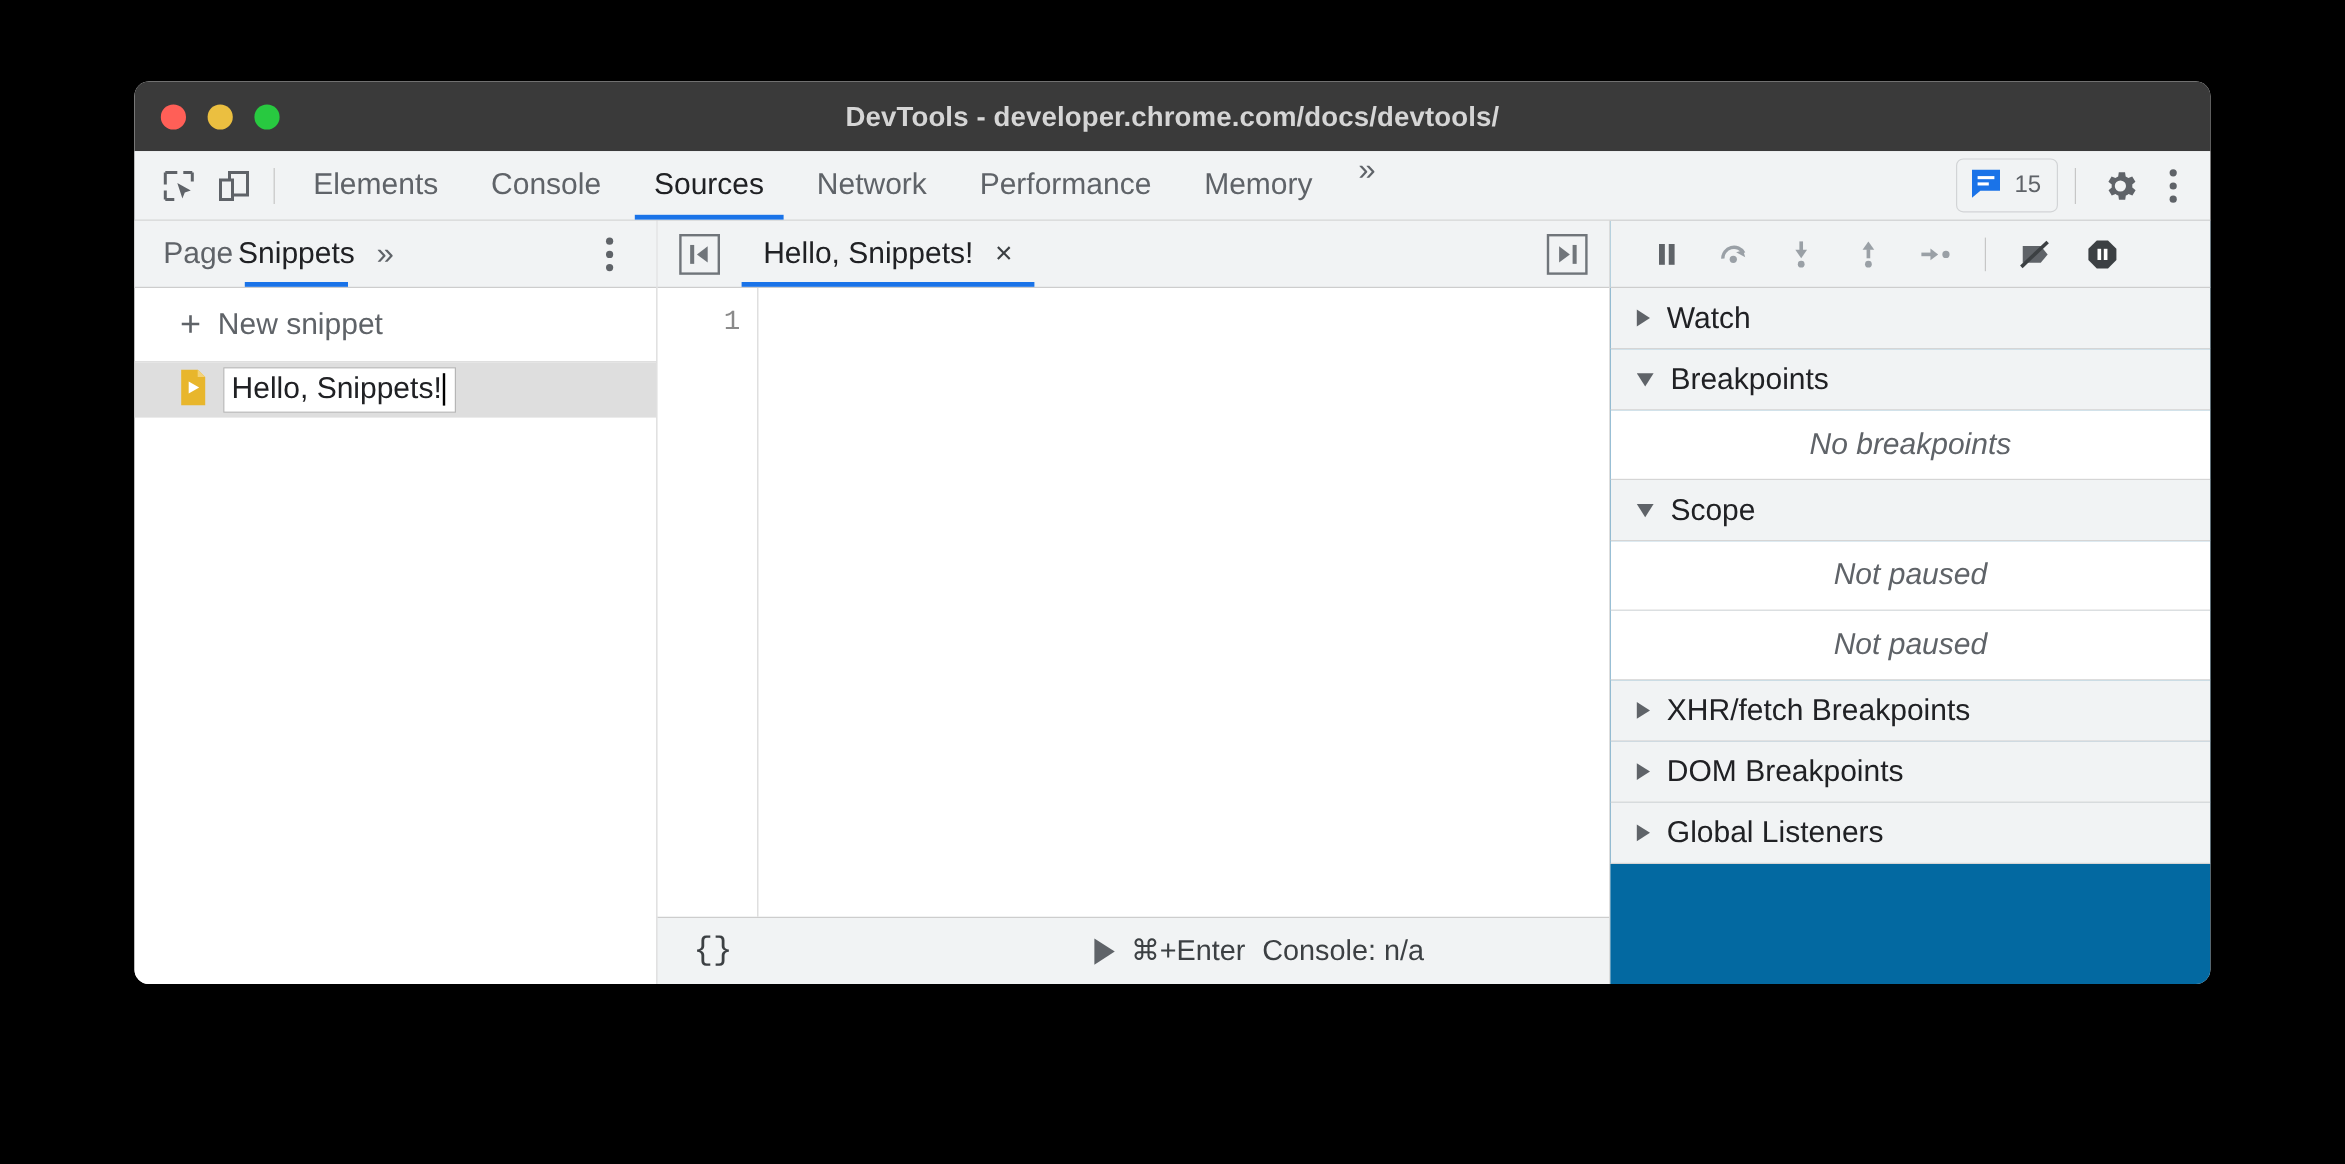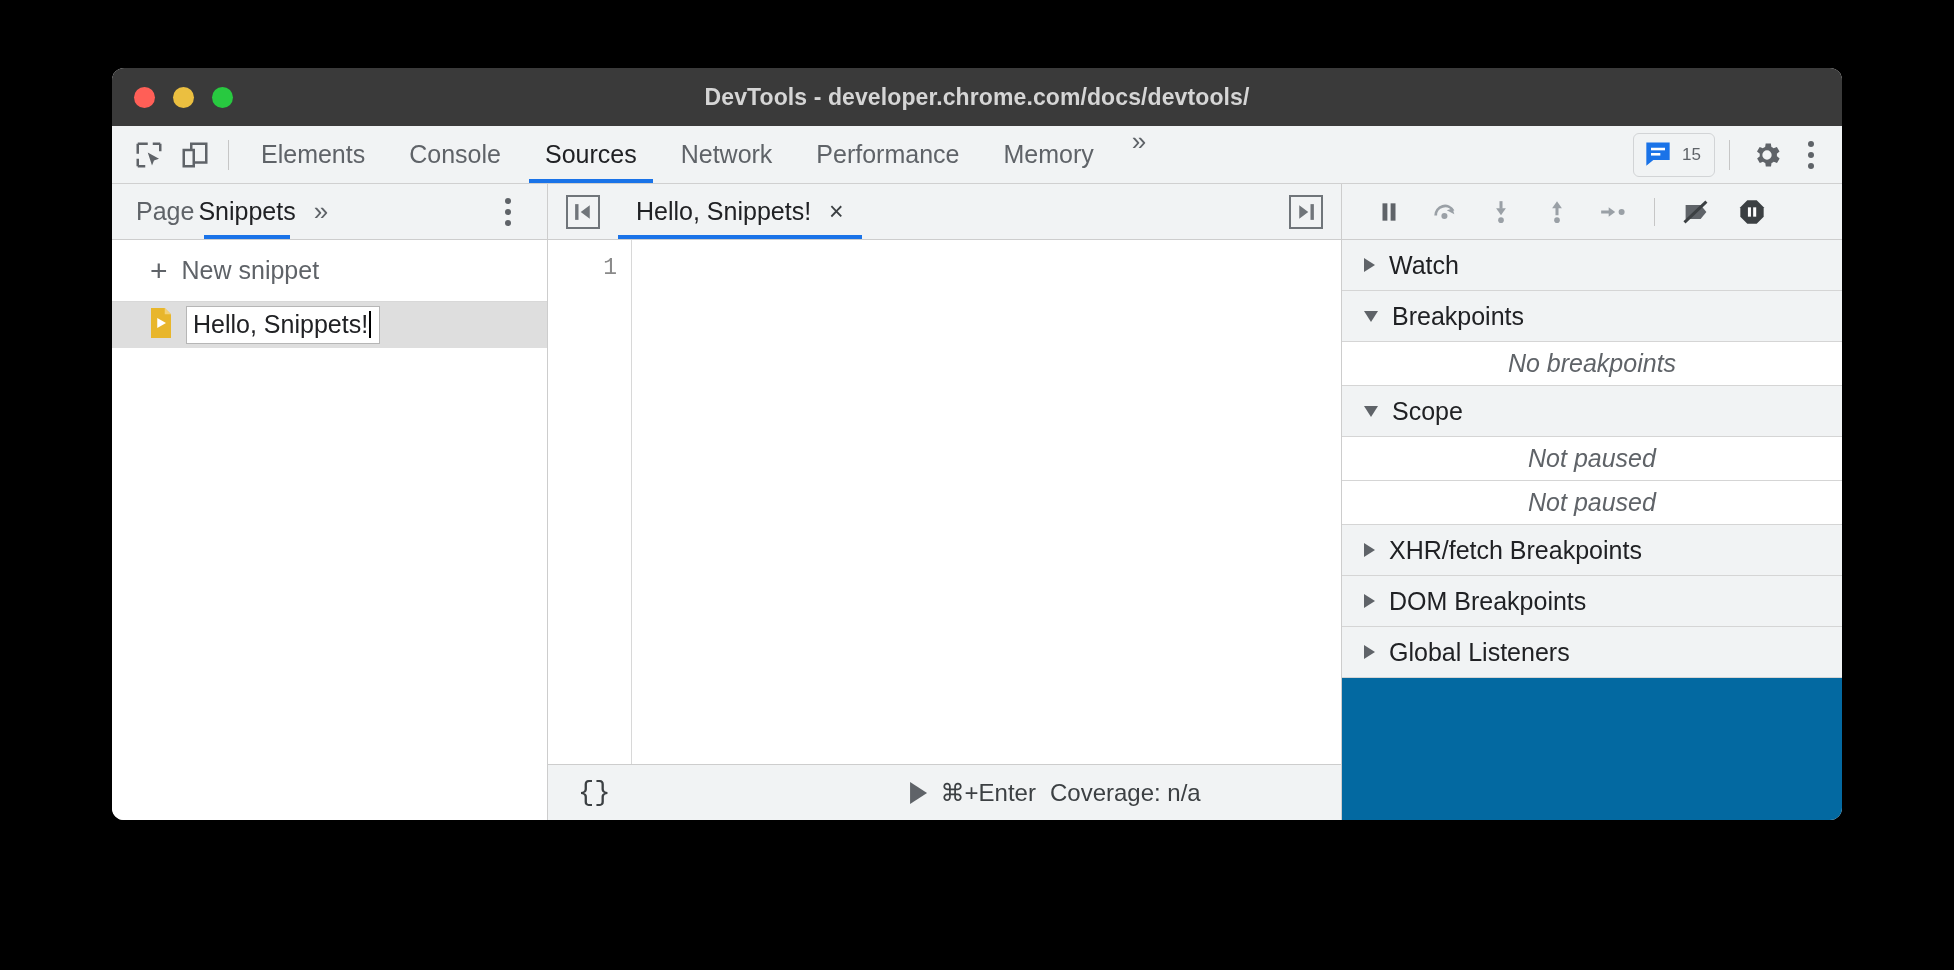--- a/index.html
+++ b/index.html
@@ -44,21 +44,21 @@
     content: ""; position: absolute; left: 6px; right: 6px; bottom: 0;
     height: 4px; background: #1a73e8;
   }
   .chev { font-size: 26px; color: #5f6368; padding: 0 16px; }
   .right-tools { position: absolute; right: 14px; display: flex; align-items: center; gap: 4px; }
   #msgbadge {
     display: flex; align-items: center; gap: 10px;
     border: 1px solid #d2d4d6; border-radius: 6px;
     padding: 5px 13px 5px 10px; background: #f1f3f4;
   }
-  #msgcount { font-size: 17px; color: #5f6368; }
+  #msgcount { font-size: 20px; color: #5f6368; }
   .dots3 { display: flex; flex-direction: column; gap: 5px; padding: 0 14px; }
   .dots3 i { width: 6px; height: 6px; border-radius: 50%; background: #5f6368; display: block; }
   
   #body { flex: 1; display: flex; min-height: 0; }
   
   #navigator { width: 436px; border-right: 1px solid #cdcdcd; display: flex; flex-direction: column; background: #fff; }
   #navtabs {
     height: 56px; background: #f1f3f4; border-bottom: 1px solid #cdcdcd;
     display: flex; align-items: center; position: relative; flex: none;
   }
@@ -114,21 +114,21 @@
   #sections { flex: 1; overflow: hidden; }
   .sechead {
     height: 51px; background: #f1f3f4; border-bottom: 1px solid #d5d5d5;
     display: flex; align-items: center; gap: 14px; padding-left: 22px;
     font-size: 25px; color: #202124;
   }
   .tri { width: 0; height: 0; }
   .tri.closed { border-left: 11px solid #5f6368; border-top: 7px solid transparent; border-bottom: 7px solid transparent; }
   .tri.open { border-top: 11px solid #5f6368; border-left: 7px solid transparent; border-right: 7px solid transparent; }
   .secbody {
-    height: 44px; background: #fff; border-bottom: 1px solid #d5d5d5;
+    height: 58px; background: #fff; border-bottom: 1px solid #d5d5d5;
     display: flex; align-items: center; justify-content: center;
     font-size: 25px; color: #5f6368; font-style: italic;
   }
 </style>
 </head>
 <body>
 
 <div id="window">
 
   <div id="titlebar">
@@ -246,21 +246,21 @@
         <div id="gutter">
           <div>1</div>
         </div>
         <div style="flex:1"></div>
       </div>
       <div id="statusbar">
         <span id="prettyprint">{}</span>
         <span id="runhint">
           <span class="playtri"></span>
           <span id="runkeys">⌘+Enter</span>
-          <span id="coverage">Coverage: n/a</span>
+          <span id="coverage">Console: n/a</span>
         </span>
       </div>
     </div>
 
     <div id="debugger">
       <div id="dbgtoolbar">
         <div class="dbgbtn">
           <svg width="26" height="26" viewBox="0 0 24 24">
               <rect x="6" y="4" width="4.5" height="16" fill="#5f6368"></rect>
               <rect x="13.5" y="4" width="4.5" height="16" fill="#5f6368"></rect>

